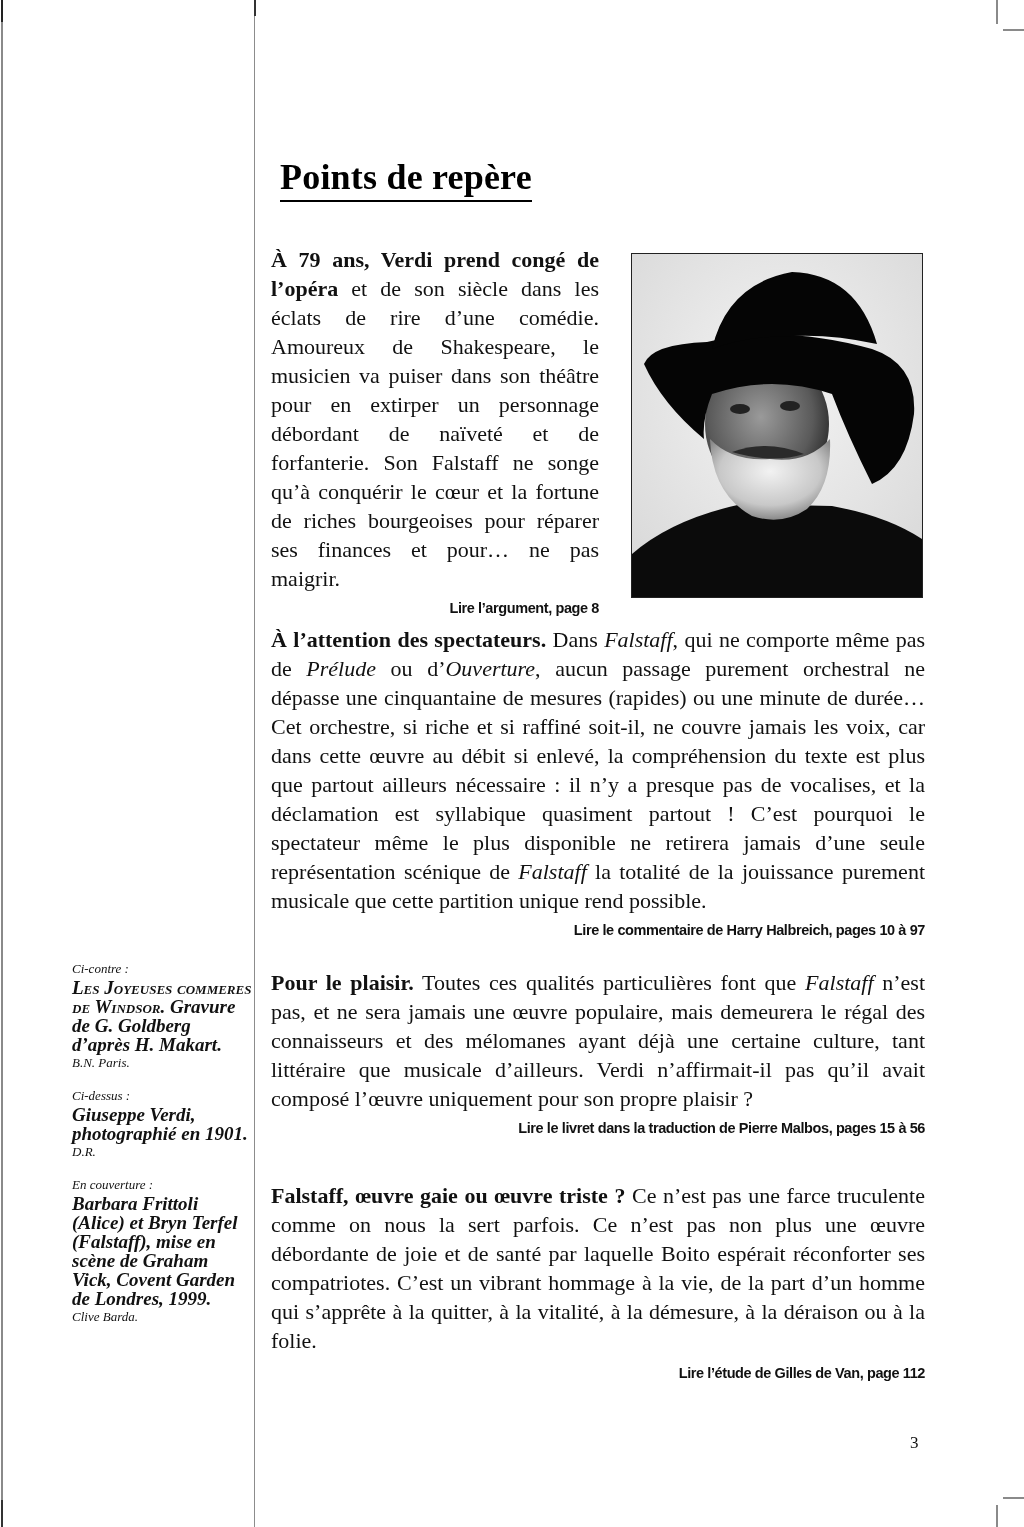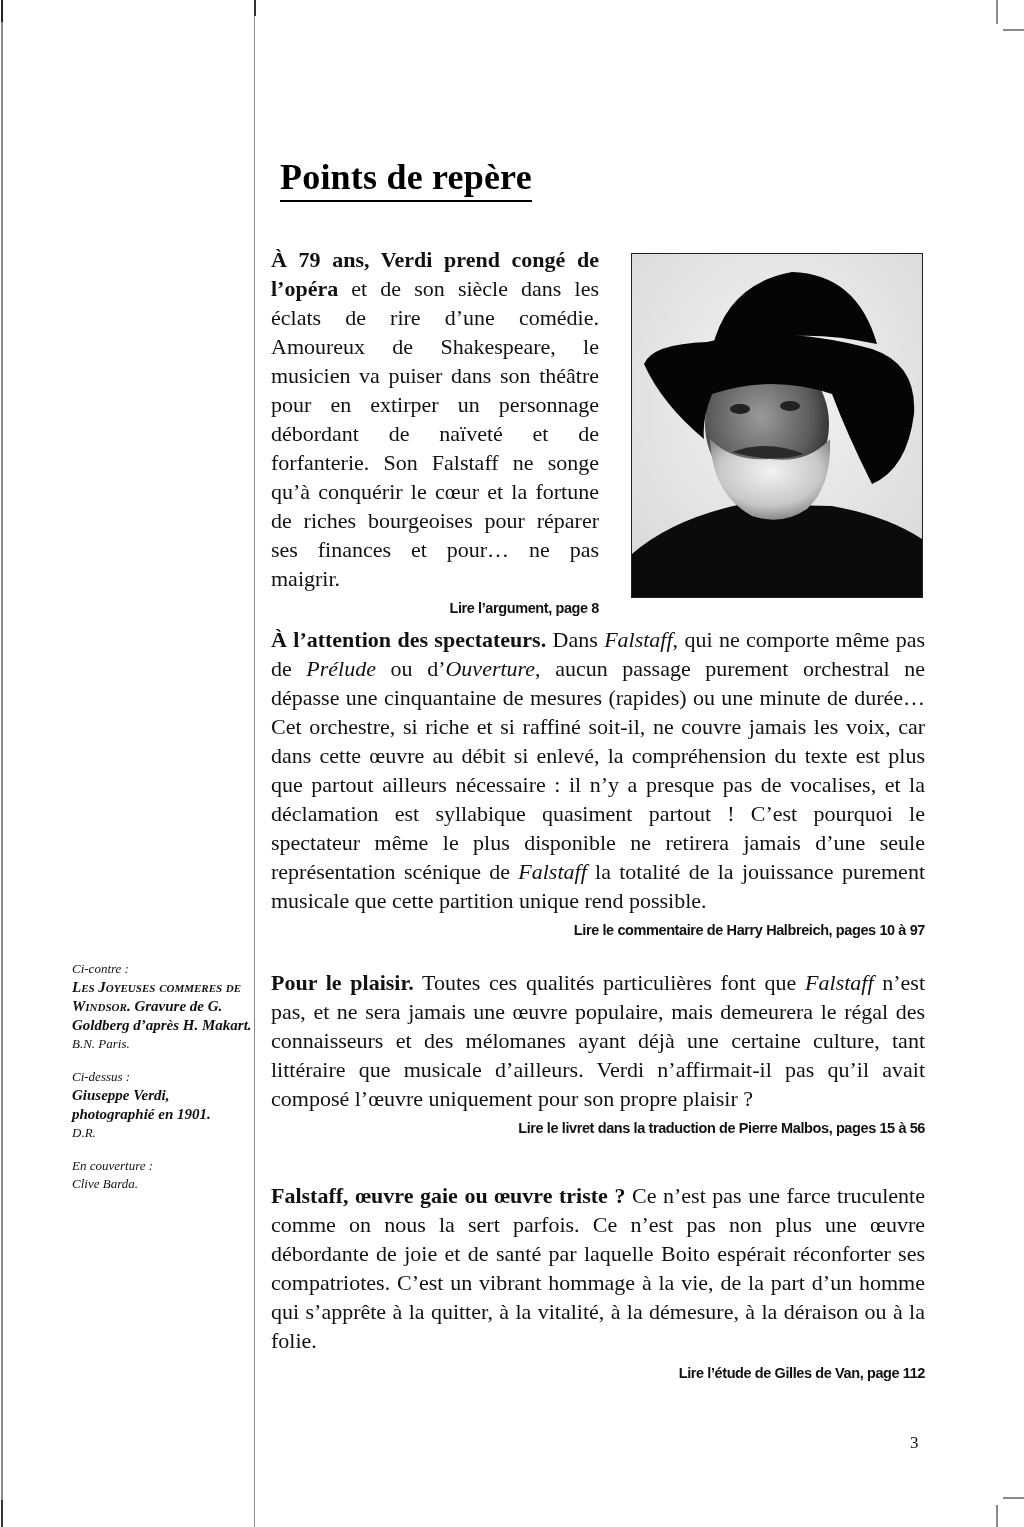--- a/index.html
+++ b/index.html
@@ -37,21 +37,21 @@
     .ref a { color: #111; text-decoration: none; padding-left: 44px; }
 
     .photo-frame {
       position: absolute; left: 631px; top: 253px; width: 290px; height: 343px;
       border: 1px solid #222; background: #e8e8e8; overflow: hidden;
     }
 
     .captions { position: absolute; left: 72px; top: 960px; width: 180px; }
     .cap-group { margin-bottom: 15px; }
     .cap-label { font-style: italic; font-size: 13px; line-height: 18px; }
-    .cap-main { font-style: italic; font-weight: bold; font-size: 15px; line-height: 19px; }
+    .cap-main { font-style: italic; font-weight: bold; font-size: 19px; line-height: 19px; }
     .cap-main .sc { font-variant: small-caps; }
     .cap-credit { font-style: italic; font-size: 13px; line-height: 18px; }
 
     .page-num { position: absolute; left: 910px; top: 1433px; font-size: 17px; }
   </style>
 </head>
 <body>
 
 <div class="rule-left"></div>
 <div class="rule-left-dark-top"></div>
@@ -128,17 +128,18 @@
     <div class="cap-main"><span class="sc">Les Joyeuses commeres de Windsor.</span> <span>Gravure de G. Goldberg d’après H. Makart.</span></div>
     <div class="cap-credit">B.N. Paris.</div>
   </div>
   <div class="cap-group">
     <div class="cap-label">Ci-dessus :</div>
     <div class="cap-main">Giuseppe Verdi, photographié en 1901.</div>
     <div class="cap-credit">D.R.</div>
   </div>
   <div class="cap-group">
     <div class="cap-label">En couverture :</div>
+    <div class="cap-main">Barbara Frittoli (Alice) et Bryn Terfel (Falstaff), mise en scène de Graham Vick, Covent Garden de Londres, 1999.</div>
     <div class="cap-credit">Clive Barda.</div>
   </div>
 </div>
 
 <div class="page-num">3</div>
 
 </body></html>

